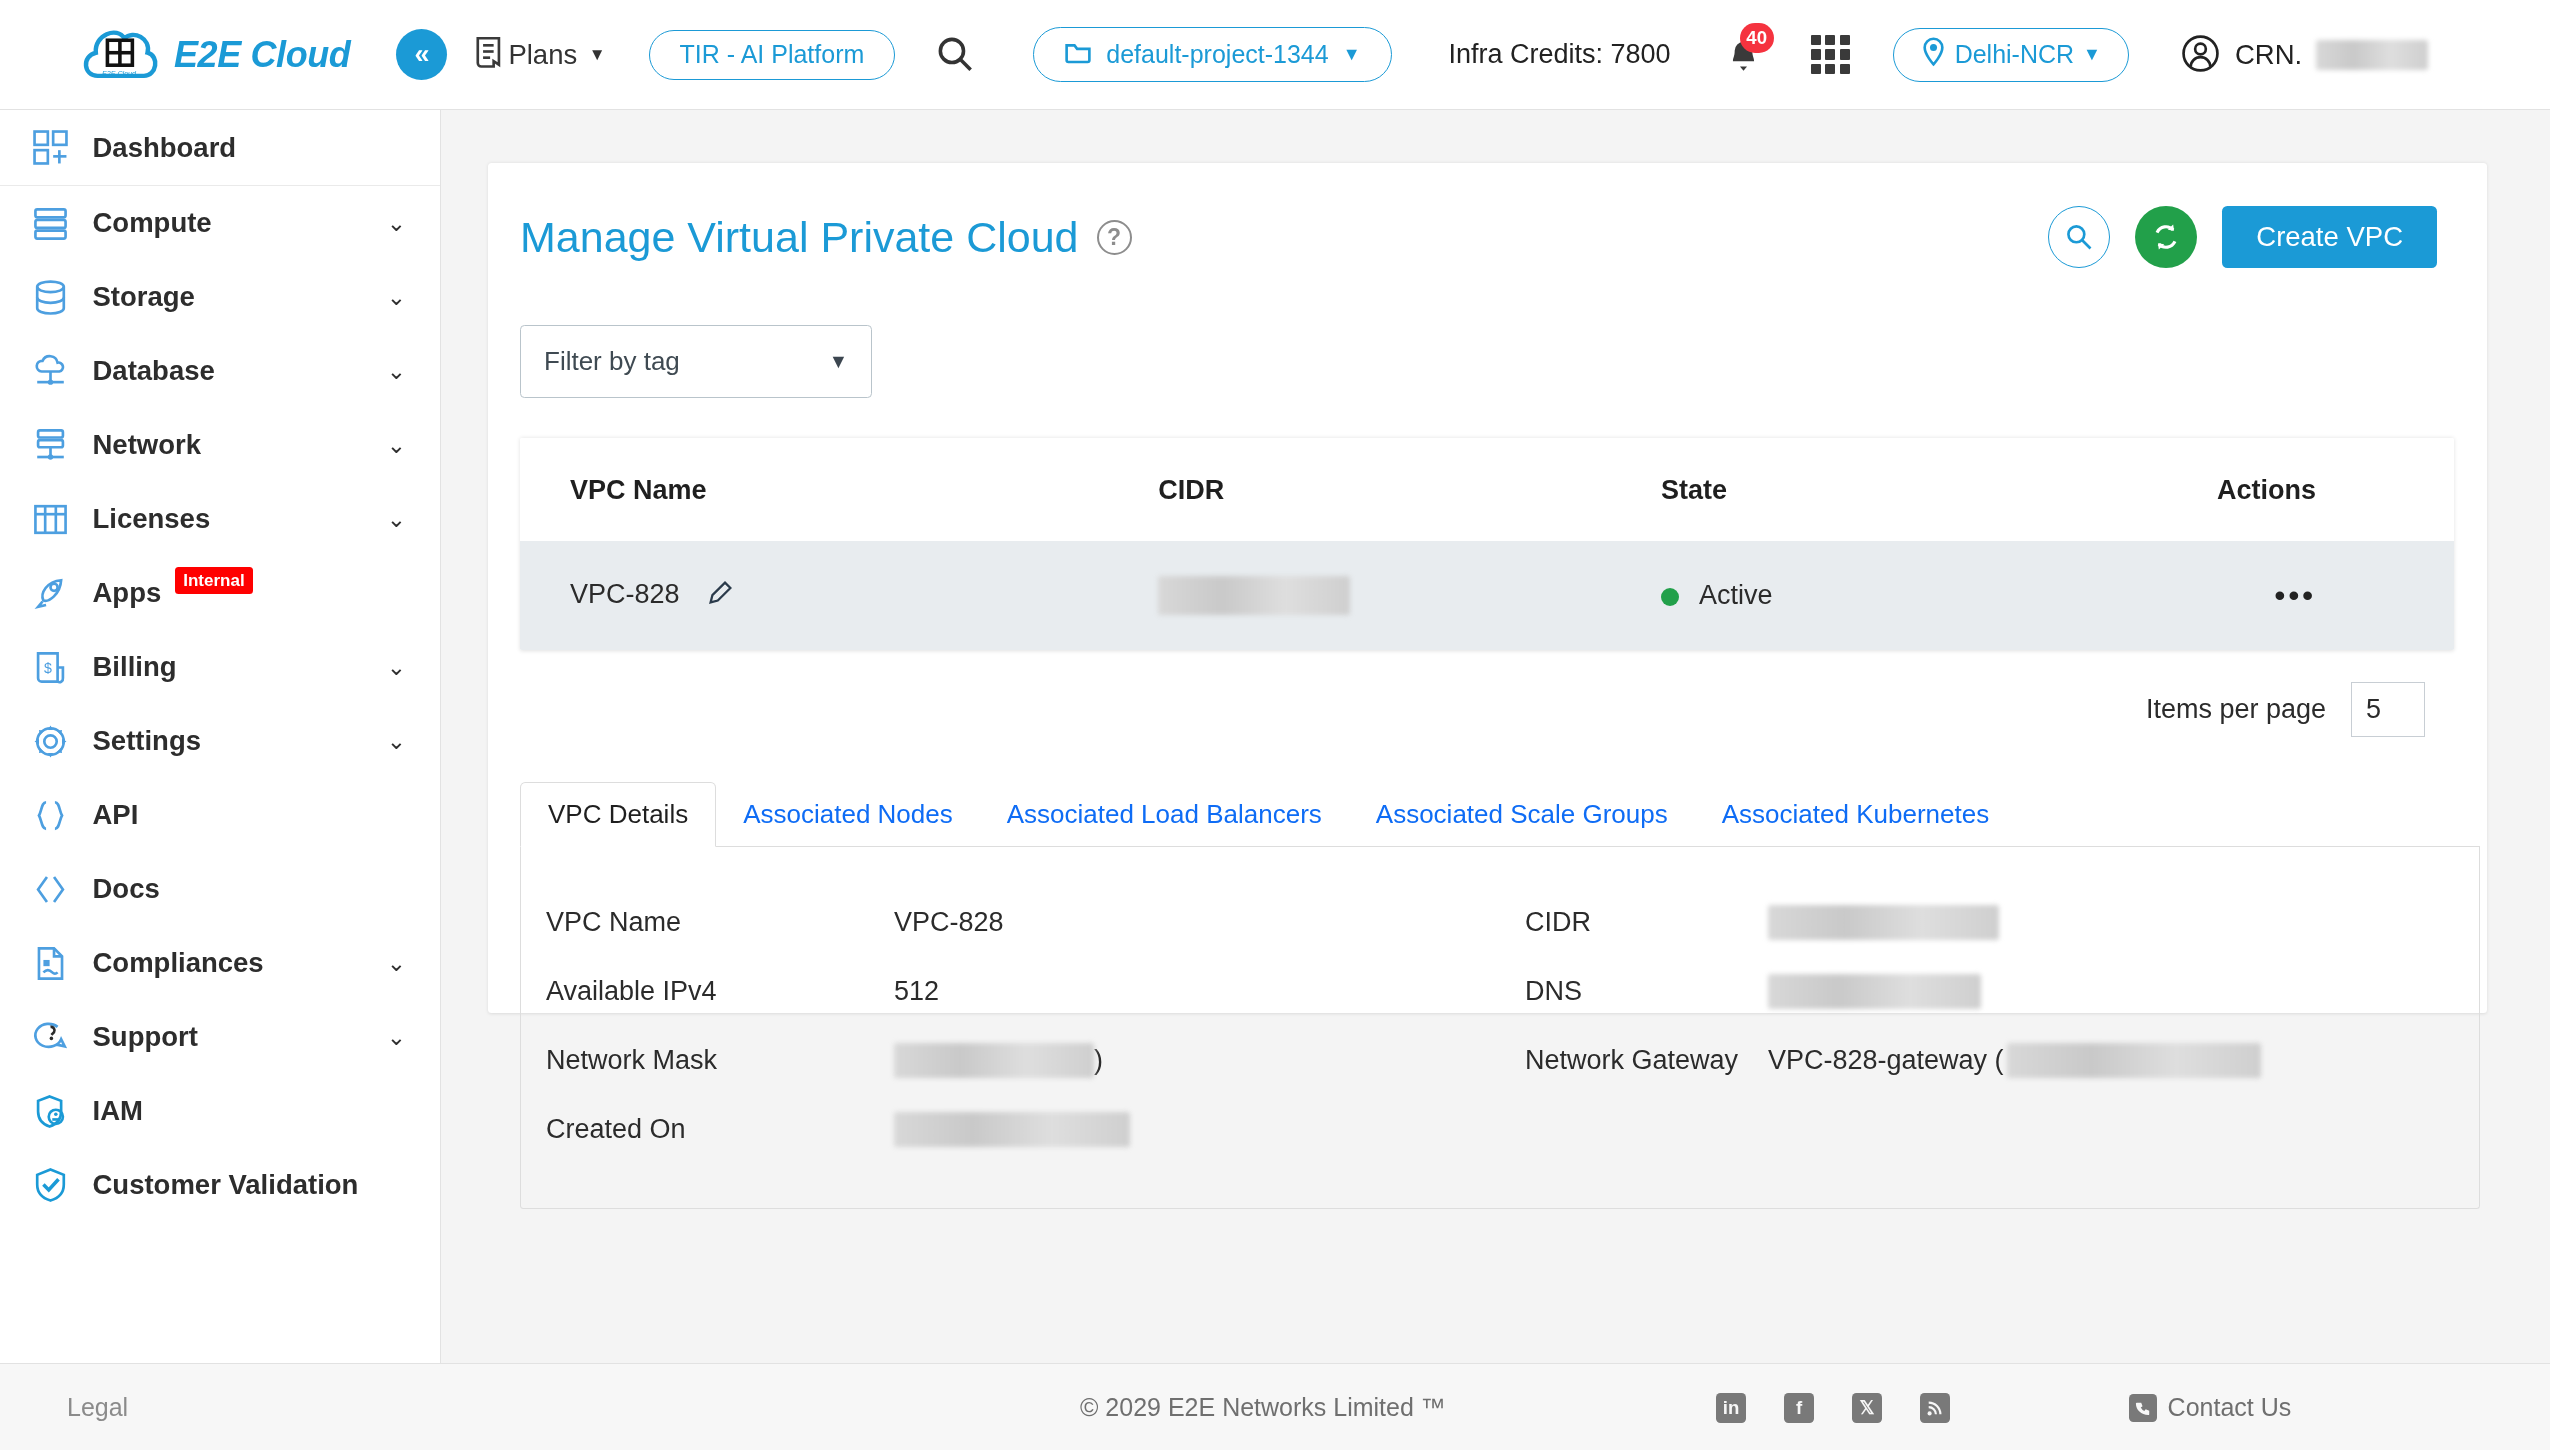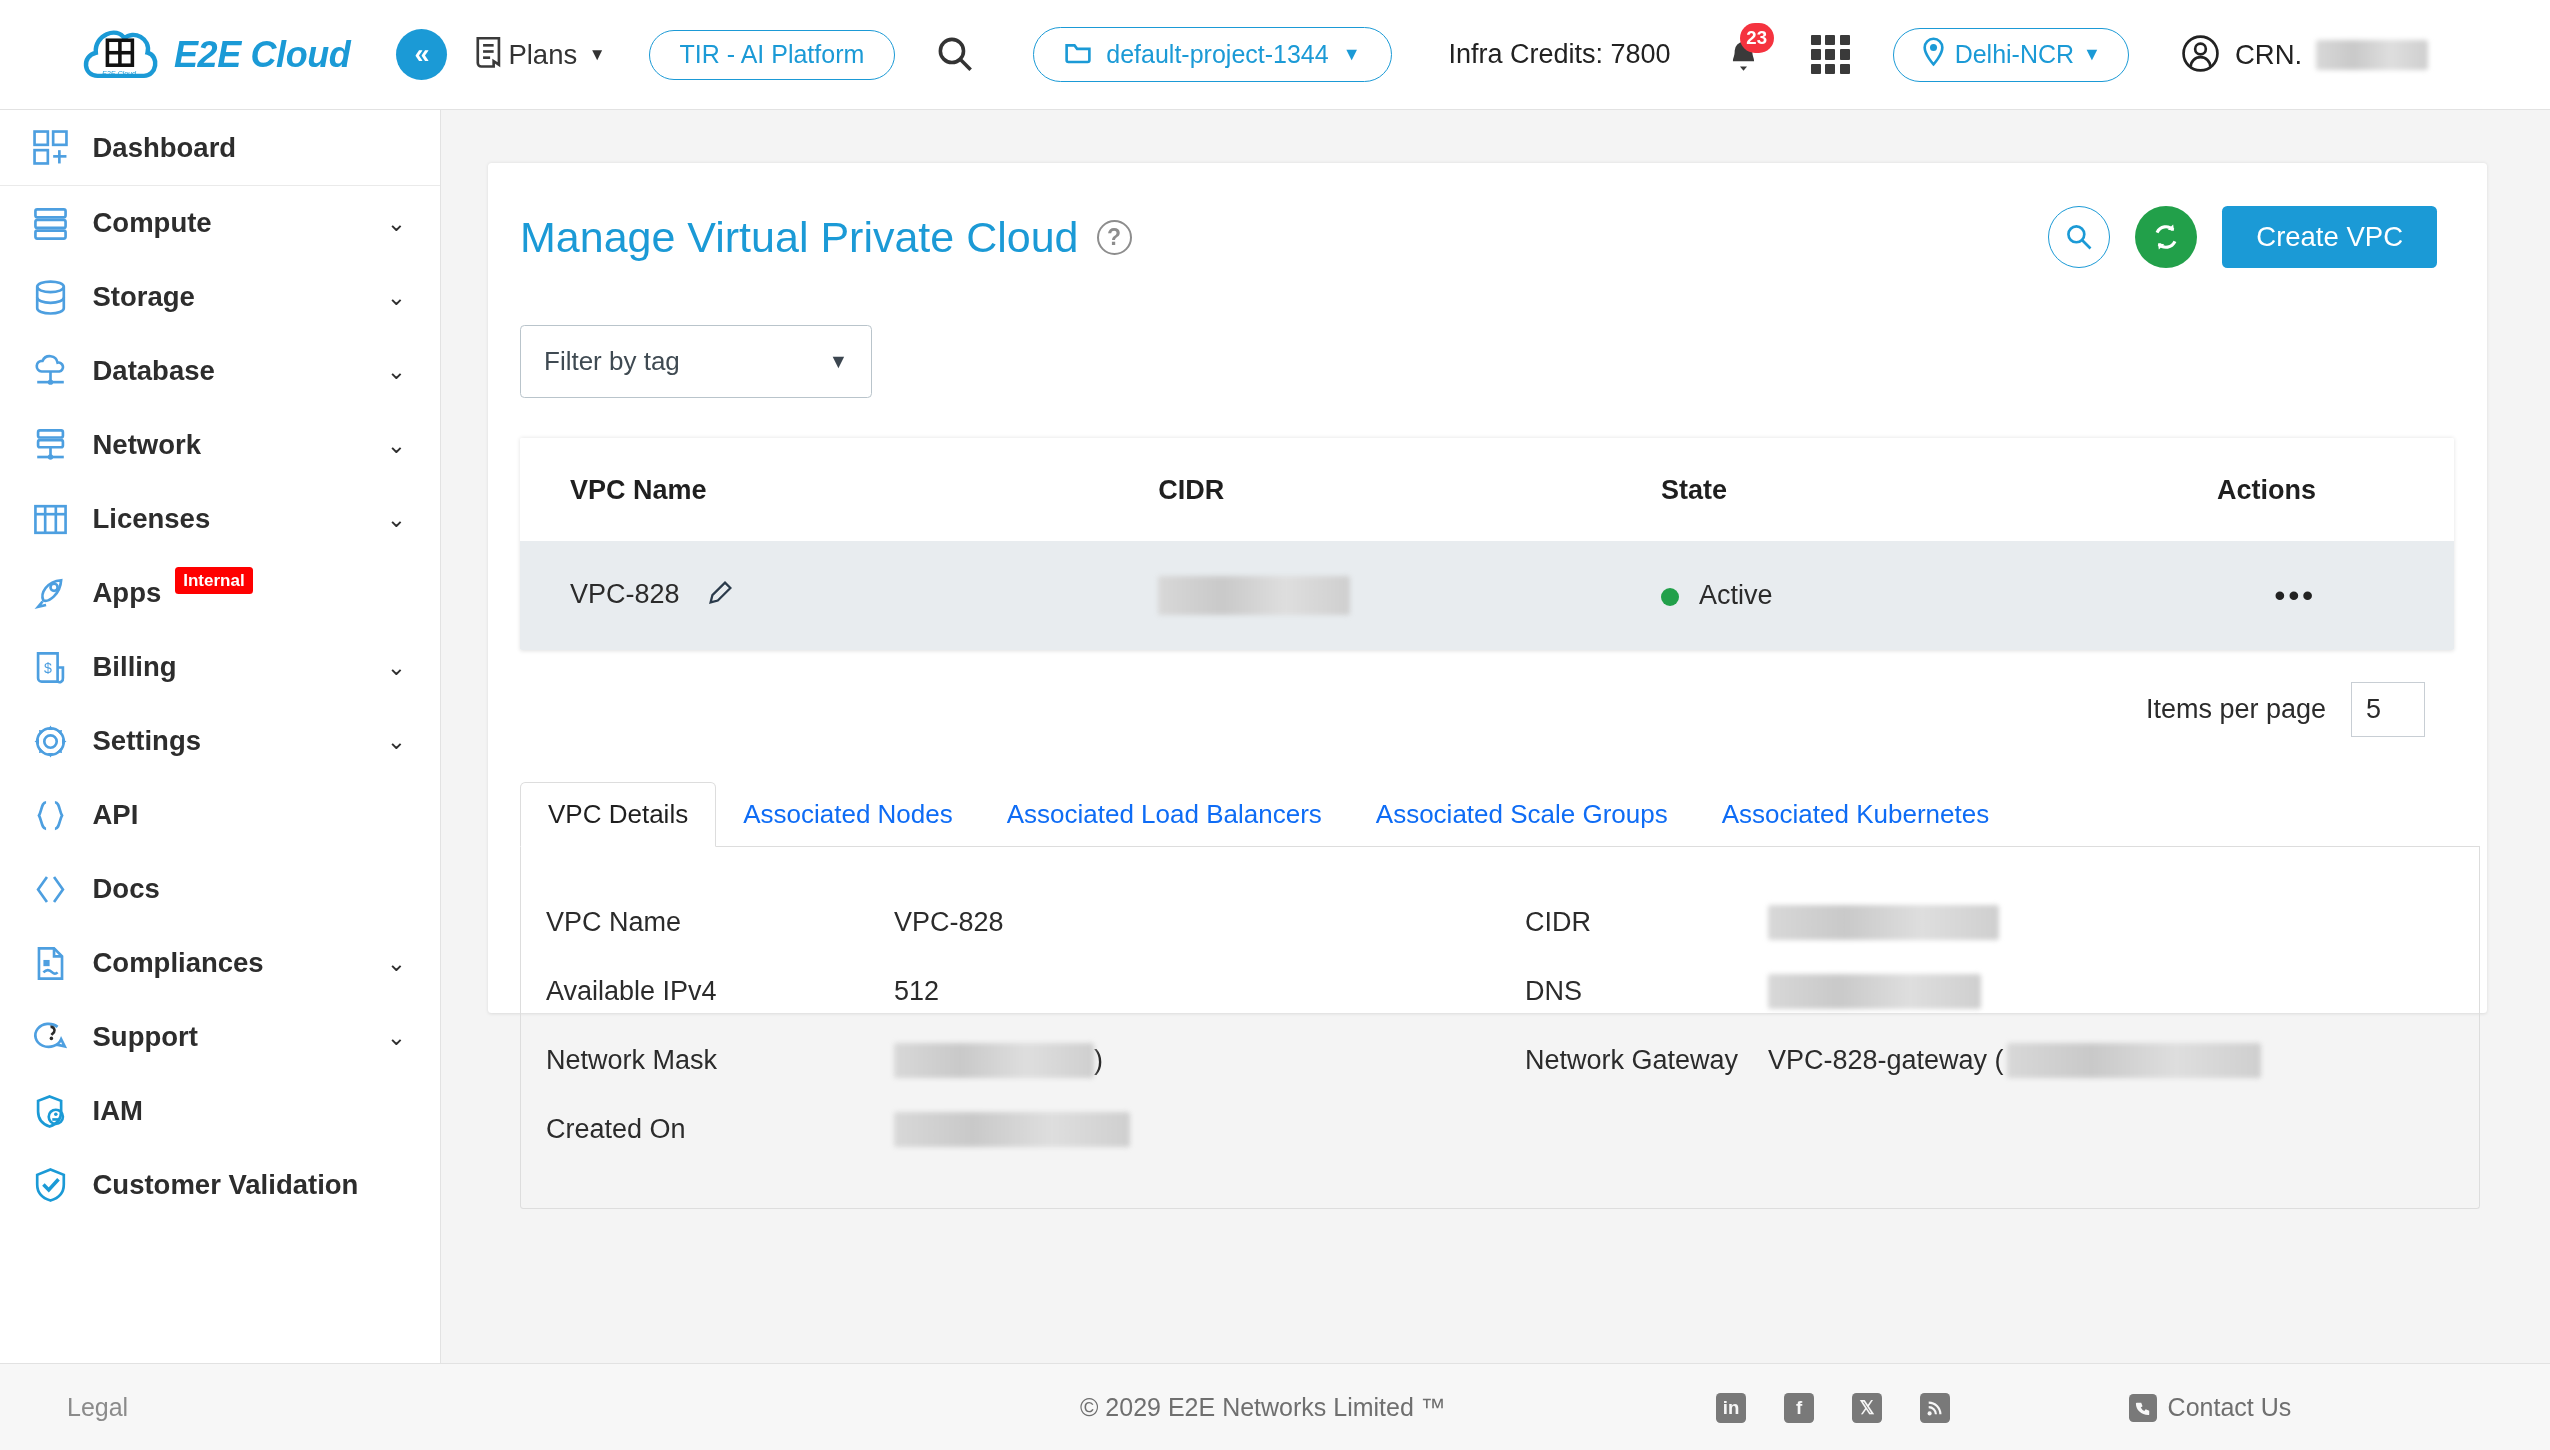--- a/index.html
+++ b/index.html
@@ -269,21 +269,21 @@
     <span class="caret" style="font-size:18px;">▼</span>
   </div>
 
   <div class="credits">Infra Credits: 7800</div>
 
   <div class="bell-wrap">
     <svg width="43" height="44" viewBox="0 0 48 50" style="position:absolute;top:3.5px;left:0;">
       <path d="M12 32 c0 -4 2 -5 2 -12 a10 10 0 0 1 20 0 c0 7 2 8 2 12 Z" fill="#3a3a3a"></path>
       <path d="M20 38 l4 5 l4 -5 Z" fill="#3a3a3a"></path>
     </svg>
-    <span class="badge">23</span>
+    <span class="badge">40</span>
   </div>
 
   <div class="grid-icon">
     <i></i>
       <i></i>
       <i></i>
     <i></i>
       <i></i>
       <i></i>
     <i></i>

